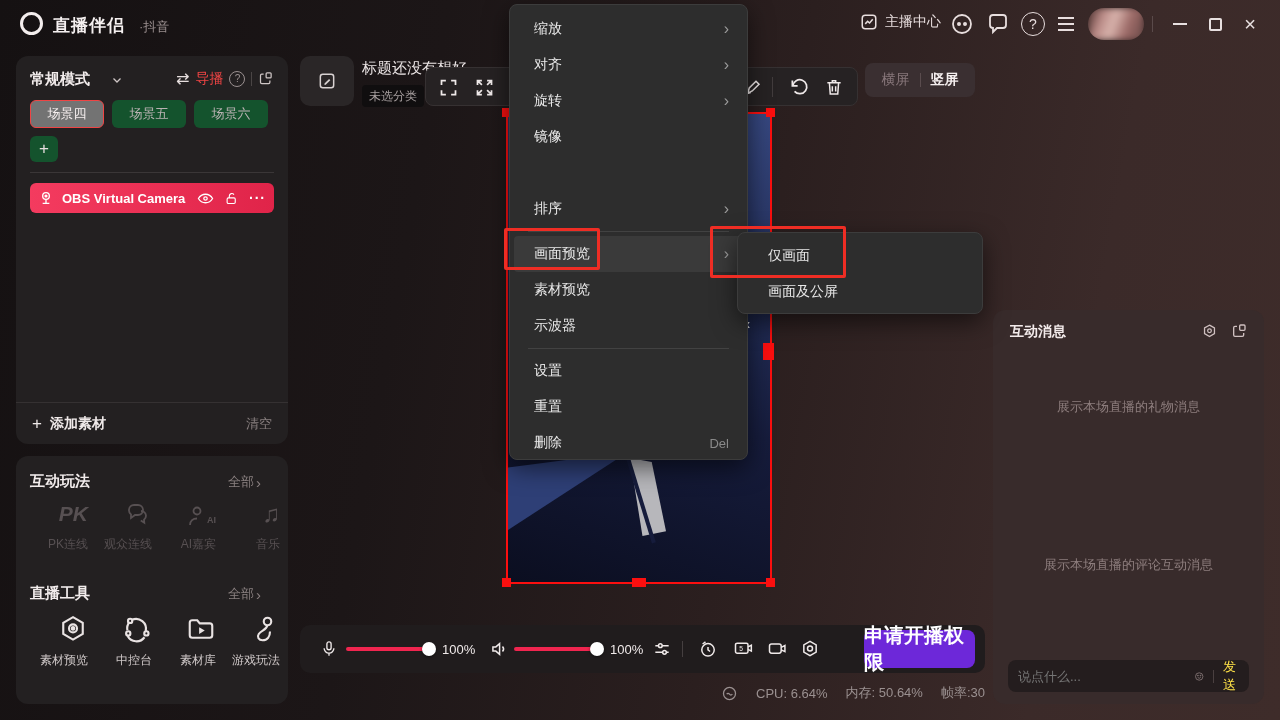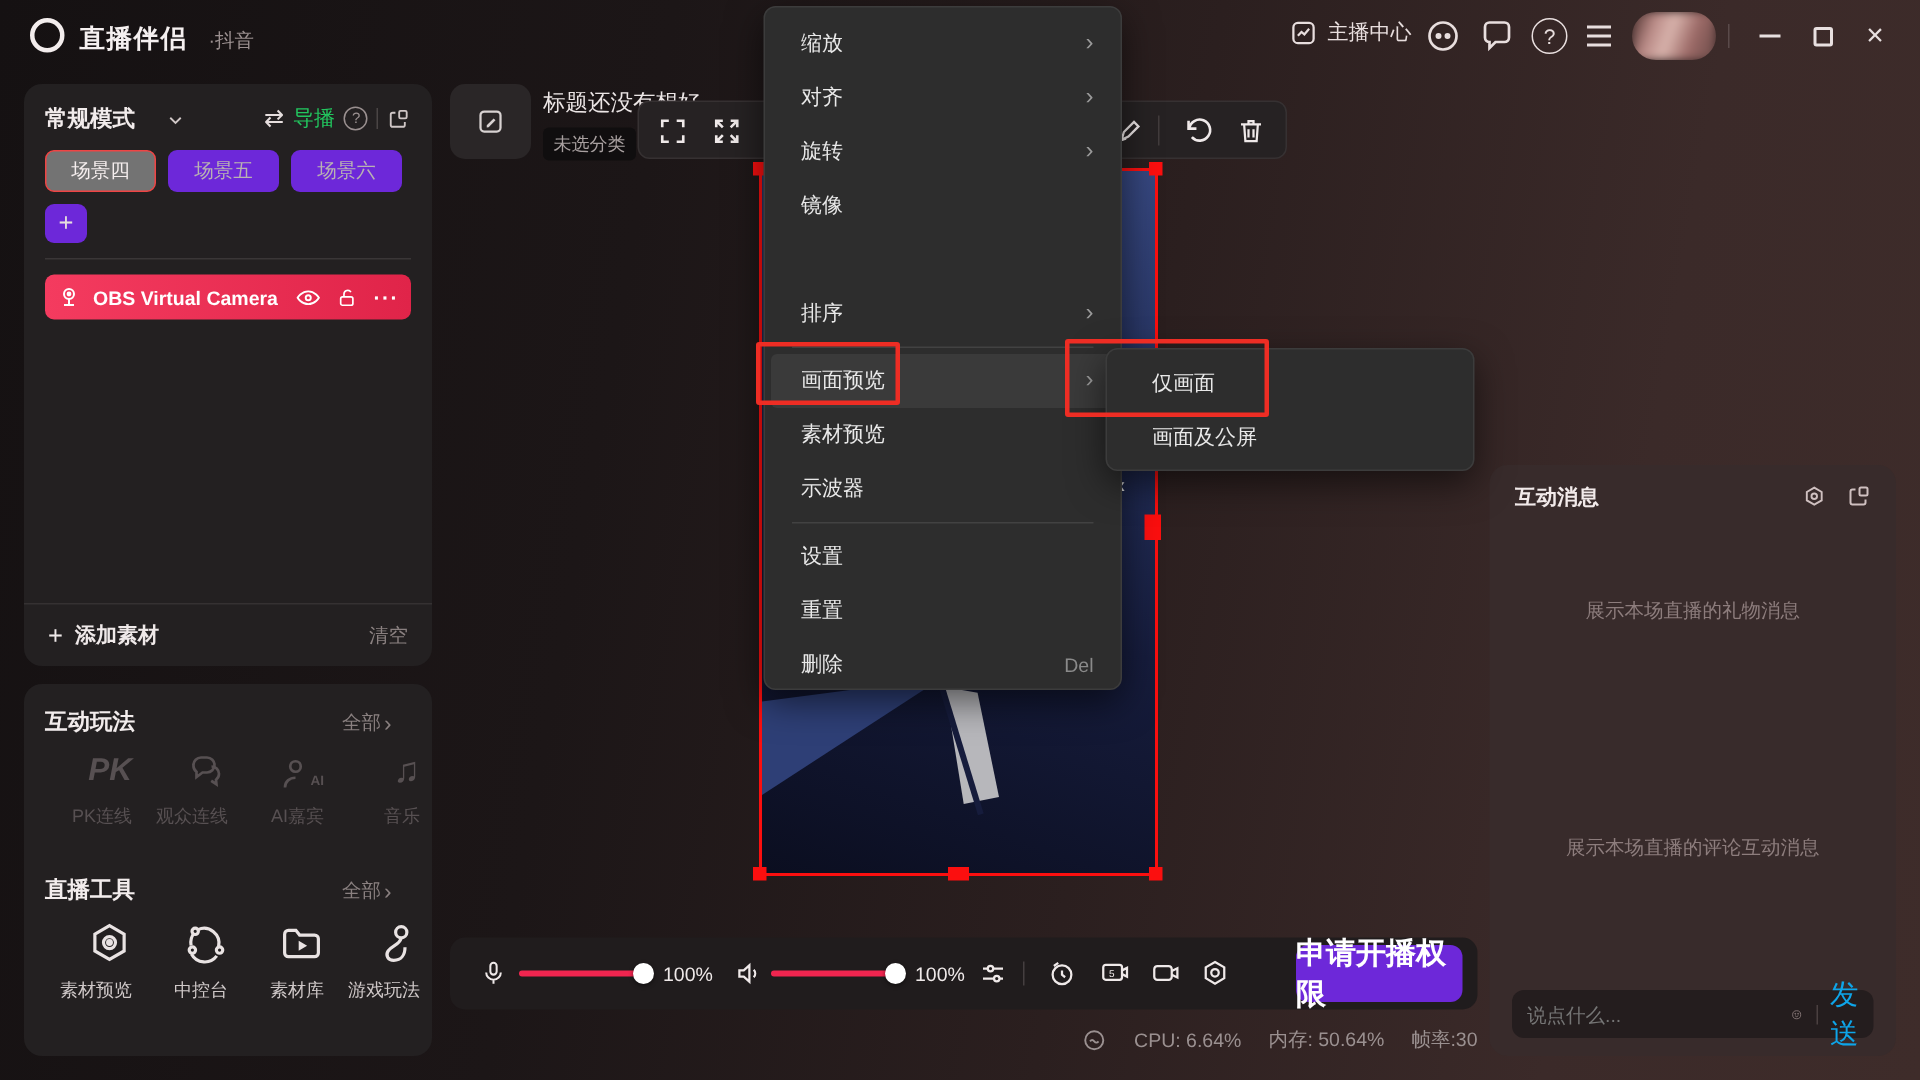--- a/index.html
+++ b/index.html
@@ -5,21 +5,21 @@
   *{margin:0;padding:0;box-sizing:border-box}
   html,body{width:1280px;height:720px;overflow:hidden}
   body{font-family:"Liberation Sans","DejaVu Sans",sans-serif;color:#eee;
        background:linear-gradient(100deg,#151112 0%,#1c1617 32%,#2b1f1f 58%,#3b2a29 82%,#3e2c2a 100%)}
   .abs{position:absolute}
   #app{position:relative;width:1280px;height:720px}
   svg{display:block}
   .card{background:#232021;border-radius:12px}
   .rcard{background:#3a2c2c;border-radius:12px}
   .chip{display:flex;align-items:center;justify-content:center;border-radius:6px;
-        background:#6d28d9;color:#b9b2b2;font-size:13px;cursor:pointer}
+        background:#14532d;color:#b9b2b2;font-size:13px;cursor:pointer}
   .chip.active{background:#737373;border:1px solid #ef4444;color:#f5eeee}
   .menu{background:#2d2d2d;border:1px solid #3c3c3c;border-radius:8px;
         box-shadow:0 8px 24px rgba(0,0,0,.55)}
   .mi{position:absolute;left:4px;right:4px;height:36px;display:flex;align-items:center;
       padding:0 14px 0 20px;font-size:14px;color:#e9e9e9;border-radius:4px;cursor:pointer}
   .mi .lbl{flex:1}
   .mi .arr{color:#9a9a9a;font-size:16px}
   .mi .sc{color:#8a8a8a;font-size:13px;display:flex;align-items:center;gap:3px}
   .mi.hov{background:#3a3a3a}
   .sep{position:absolute;left:18px;right:18px;height:1px;background:#424242}
@@ -88,21 +88,21 @@
 
   <div class="card abs" style="left:16px;top:56px;width:272px;height:388px">
     <div class="abs" style="left:14px;top:14px;display:flex;align-items:center;gap:21px;cursor:pointer">
       <span style="font-size:15px;font-weight:bold;color:#f2ecec">常规模式</span>
       <svg width="12" height="12" viewBox="0 0 24 24" fill="none" stroke="#cfc6c6" stroke-width="2.5">
           <path d="M5 9l7 7 7-7"></path>
         </svg>
     </div>
     <div class="abs" style="left:160px;top:13px;display:flex;align-items:center;gap:6px">
       <span style="font-size:16px;color:#e6dede;cursor:pointer">⇄</span>
-      <span style="font-size:14px;color:#22c55e;cursor:pointer">导播</span>
+      <span style="font-size:14px;color:#ef4444;cursor:pointer">导播</span>
       <span style="width:16px;height:16px;border:1.5px solid #9a9090;border-radius:50%;display:flex;align-items:center;justify-content:center;font-size:10px;color:#9a9090;cursor:pointer">?</span>
       <span style="width:1px;height:14px;background:#4a4545"></span>
       <svg width="15" height="15" viewBox="0 0 24 24" fill="none" stroke="#cfc6c6" stroke-width="2" style="cursor:pointer">
           <path d="M9 5H6a2 2 0 0 0-2 2v11a2 2 0 0 0 2 2h11a2 2 0 0 0 2-2v-3"></path>
           <rect x="13" y="3" width="8" height="8" rx="1.5"></rect>
         </svg>
     </div>
     <div class="chip active abs" style="left:14px;top:44px;width:74px;height:28px">
         <span>场景四</span>
       </div>
@@ -253,20 +253,25 @@
           <path d="M5.5 10a8 8 0 1 1 2 6.5"></path>
         </svg>
     </div>
     <div class="abs" style="left:398px;top:9px;cursor:pointer">
       <svg width="20" height="20" viewBox="0 0 24 24" fill="none" stroke="#efe9e9" stroke-width="1.8">
           <path d="M4 7h16M10 7V4.5h4V7M6.5 7l1 13.5h9l1-13.5M10 11v6.5M14 11v6.5"></path>
         </svg>
     </div>
   </div>
 
+  <div class="abs" style="left:865px;top:63px;width:110px;height:34px;background:#3a2f31;border-radius:8px;display:flex;align-items:center;justify-content:center;gap:10px;z-index:5">
+    <span style="font-size:14px;color:#87767a;cursor:pointer">横屏</span>
+    <span style="width:1px;height:14px;background:#5a4c4e"></span>
+    <span style="font-size:14px;color:#f4eeee;font-weight:bold;cursor:pointer">竖屏</span>
+  </div>
 
   <div class="abs" style="left:506px;top:112px;width:266px;height:472px;border:2px solid #fb0f0f;z-index:3">
     <div style="position:relative;width:262px;height:468px;overflow:hidden;background:linear-gradient(200deg,#36477f 0%,#25315d 28%,#161c3c 58%,#0b0e20 100%)">
       <div class="abs" style="left:0;top:338px;width:120px;height:78px;background:#2e3f76;clip-path:polygon(0 20%,100% 0,0 100%)"></div>
       <div class="abs" style="left:116px;top:344px;width:42px;height:78px">
         <div class="abs" style="left:0;top:0;width:42px;height:78px;background:#b7b7bb;clip-path:polygon(14% 0,66% 5%,100% 94%,44% 100%)"></div>
         <div class="abs" style="left:14px;top:-8px;width:4px;height:95px;background:#161c3c;transform:rotate(-17deg)"></div>
       </div>
     </div>
   </div>
@@ -359,21 +364,21 @@
     <div class="ph abs" style="top:246px">展示本场直播的评论互动消息</div>
     <div class="abs" style="left:15px;top:350px;width:241px;height:32px;background:#241d1e;border-radius:8px;display:flex;align-items:center;padding:0 10px">
       <input style="flex: 1 1 0%; background: transparent; border: none; outline: none; font-size: 13px; color: rgb(207, 196, 196); font-family: inherit;" placeholder="说点什么...">
       <svg width="17" height="17" viewBox="0 0 24 24" fill="none" stroke="#8d7d7d" stroke-width="1.8" style="cursor:pointer">
           <circle cx="12" cy="12" r="8.5"></circle>
           <circle cx="9" cy="10" r="1" fill="#8d7d7d"></circle>
           <circle cx="15" cy="10" r="1" fill="#8d7d7d"></circle>
           <path d="M8.5 14a4.5 4.5 0 0 0 7 0"></path>
         </svg>
       <span style="width:1px;height:13px;background:#4a4040;margin:0 9px"></span>
-      <span style="font-size:19px;color:#0ea5e9;cursor:pointer">发送</span>
+      <span style="font-size:13px;color:#fde047;cursor:pointer">发送</span>
     </div>
   </div>
 
   <div class="menu abs" style="left:509px;top:4px;width:239px;height:456px;z-index:40">
     <div class="mi" style="top:6px">
         <span class="lbl">缩放</span>
         <span class="arr">›</span>
       </div>
     <div class="mi" style="top:42px">
         <span class="lbl">对齐</span>

